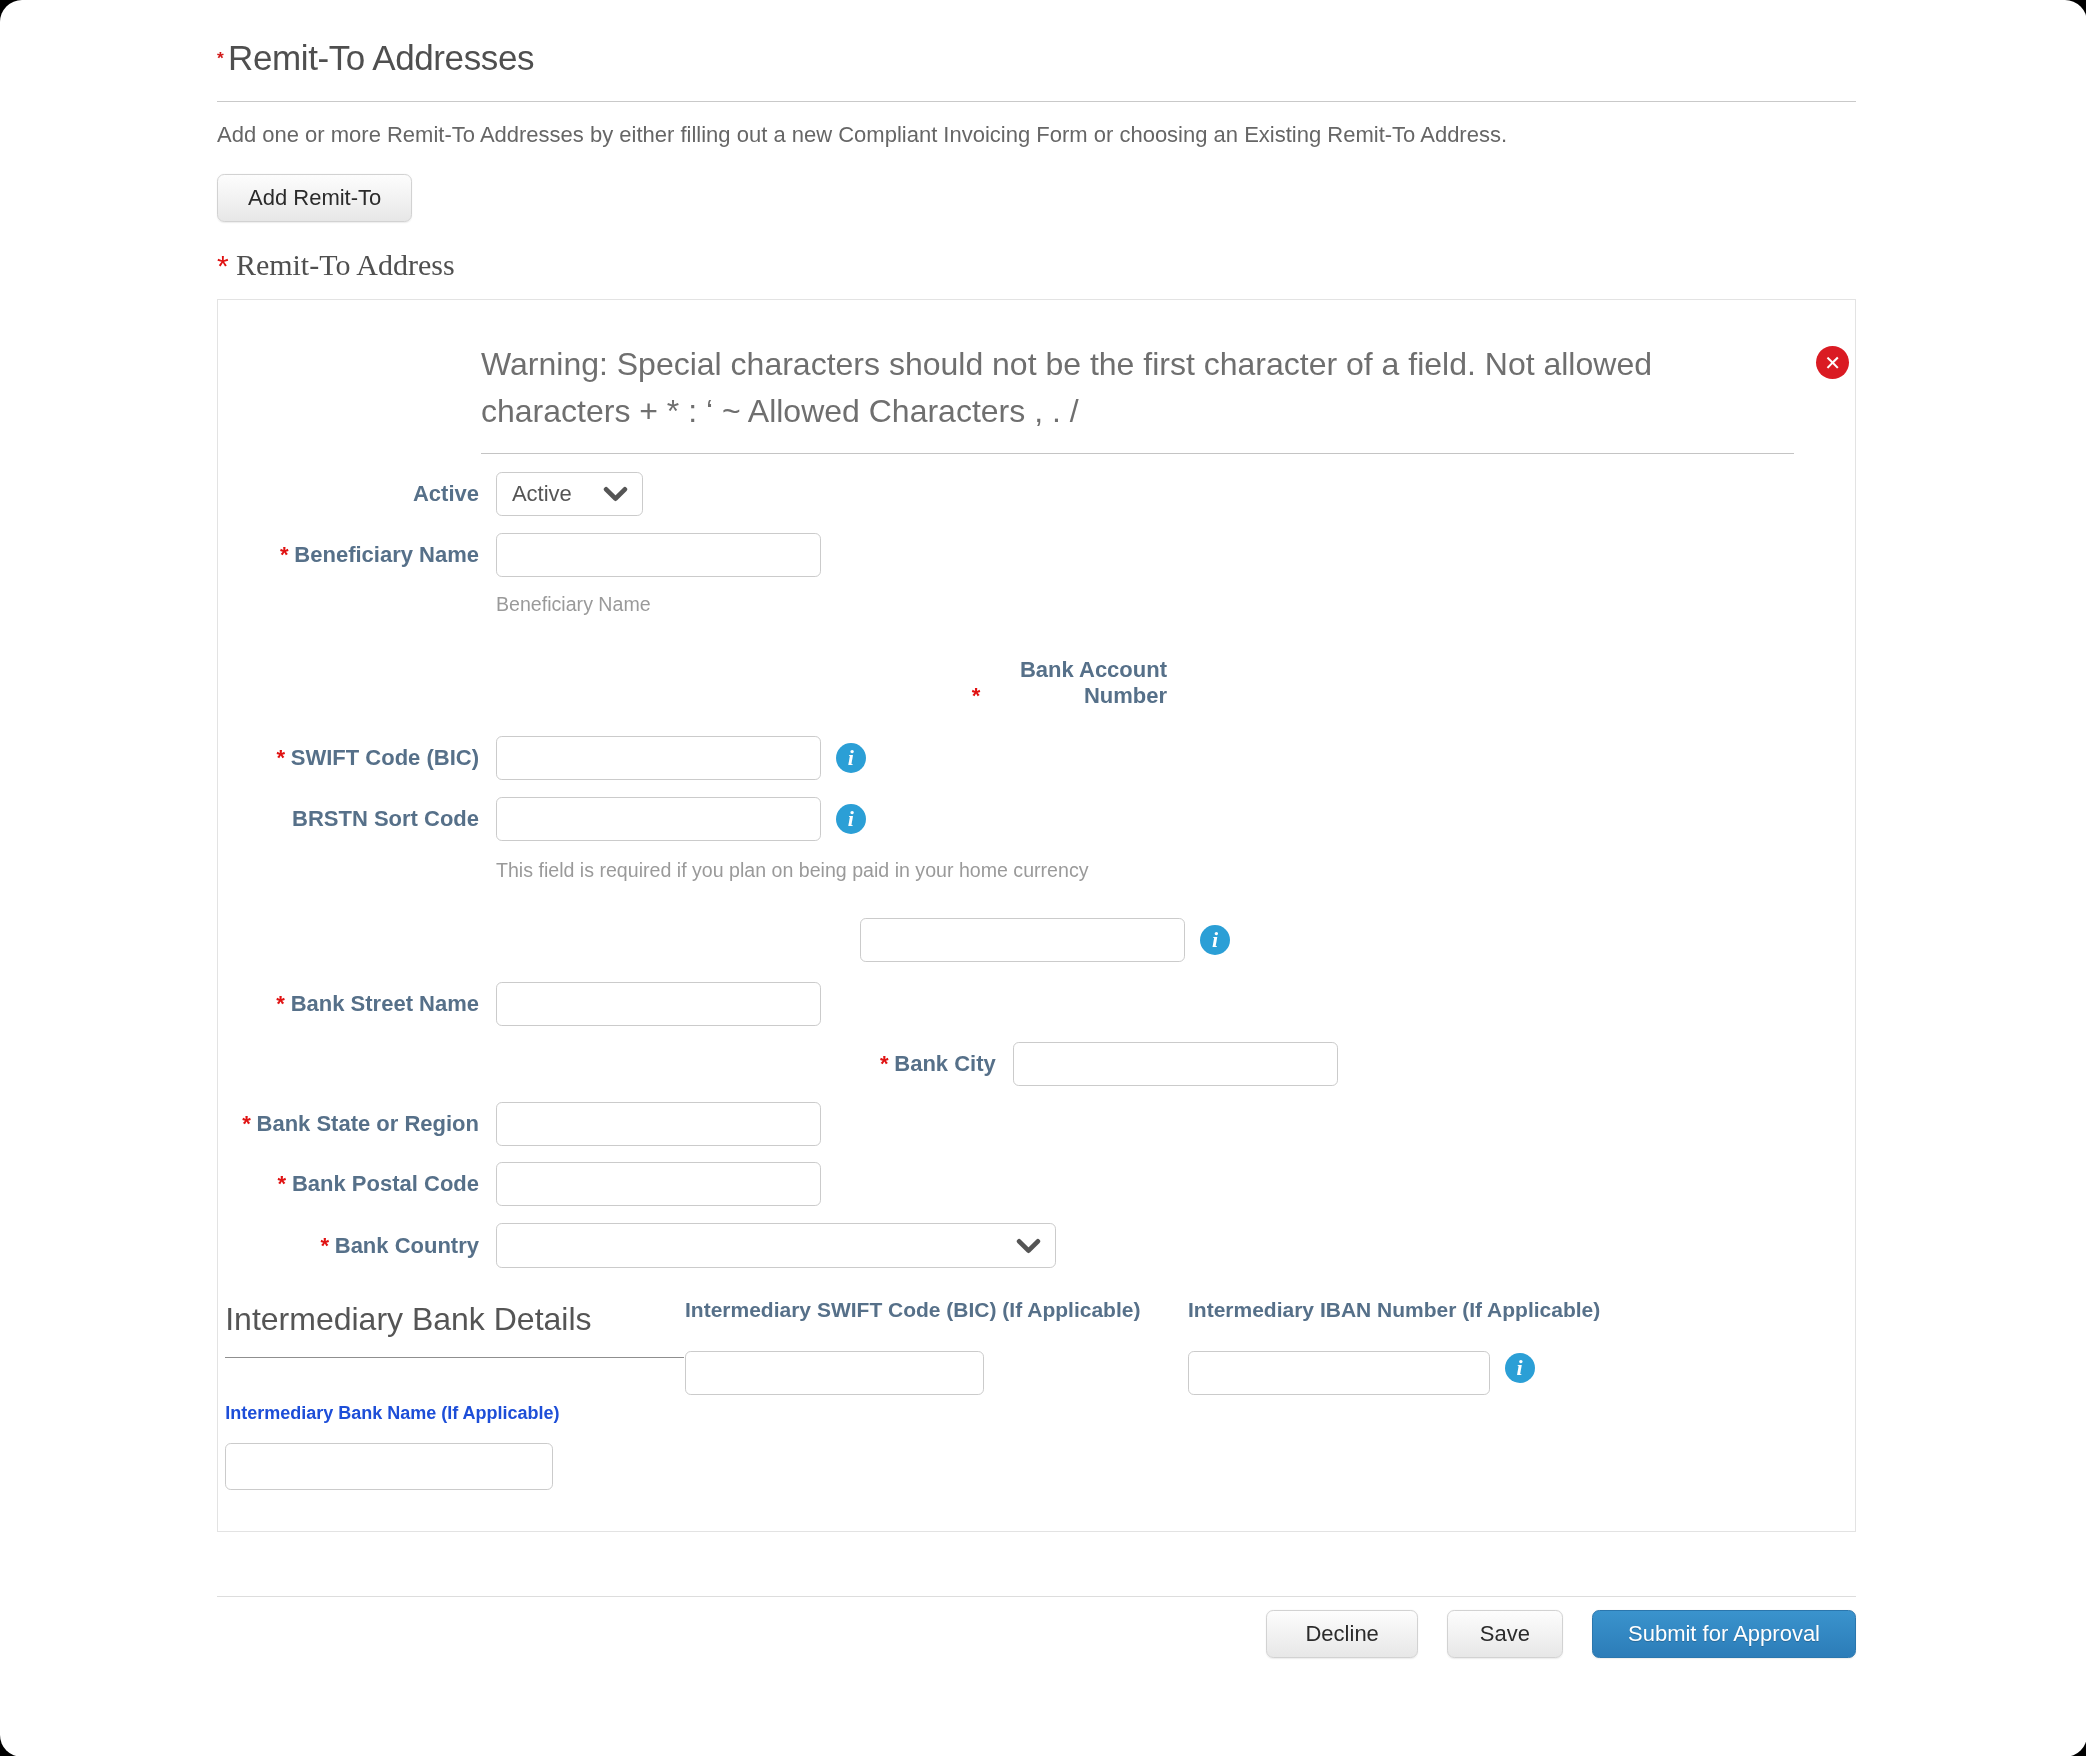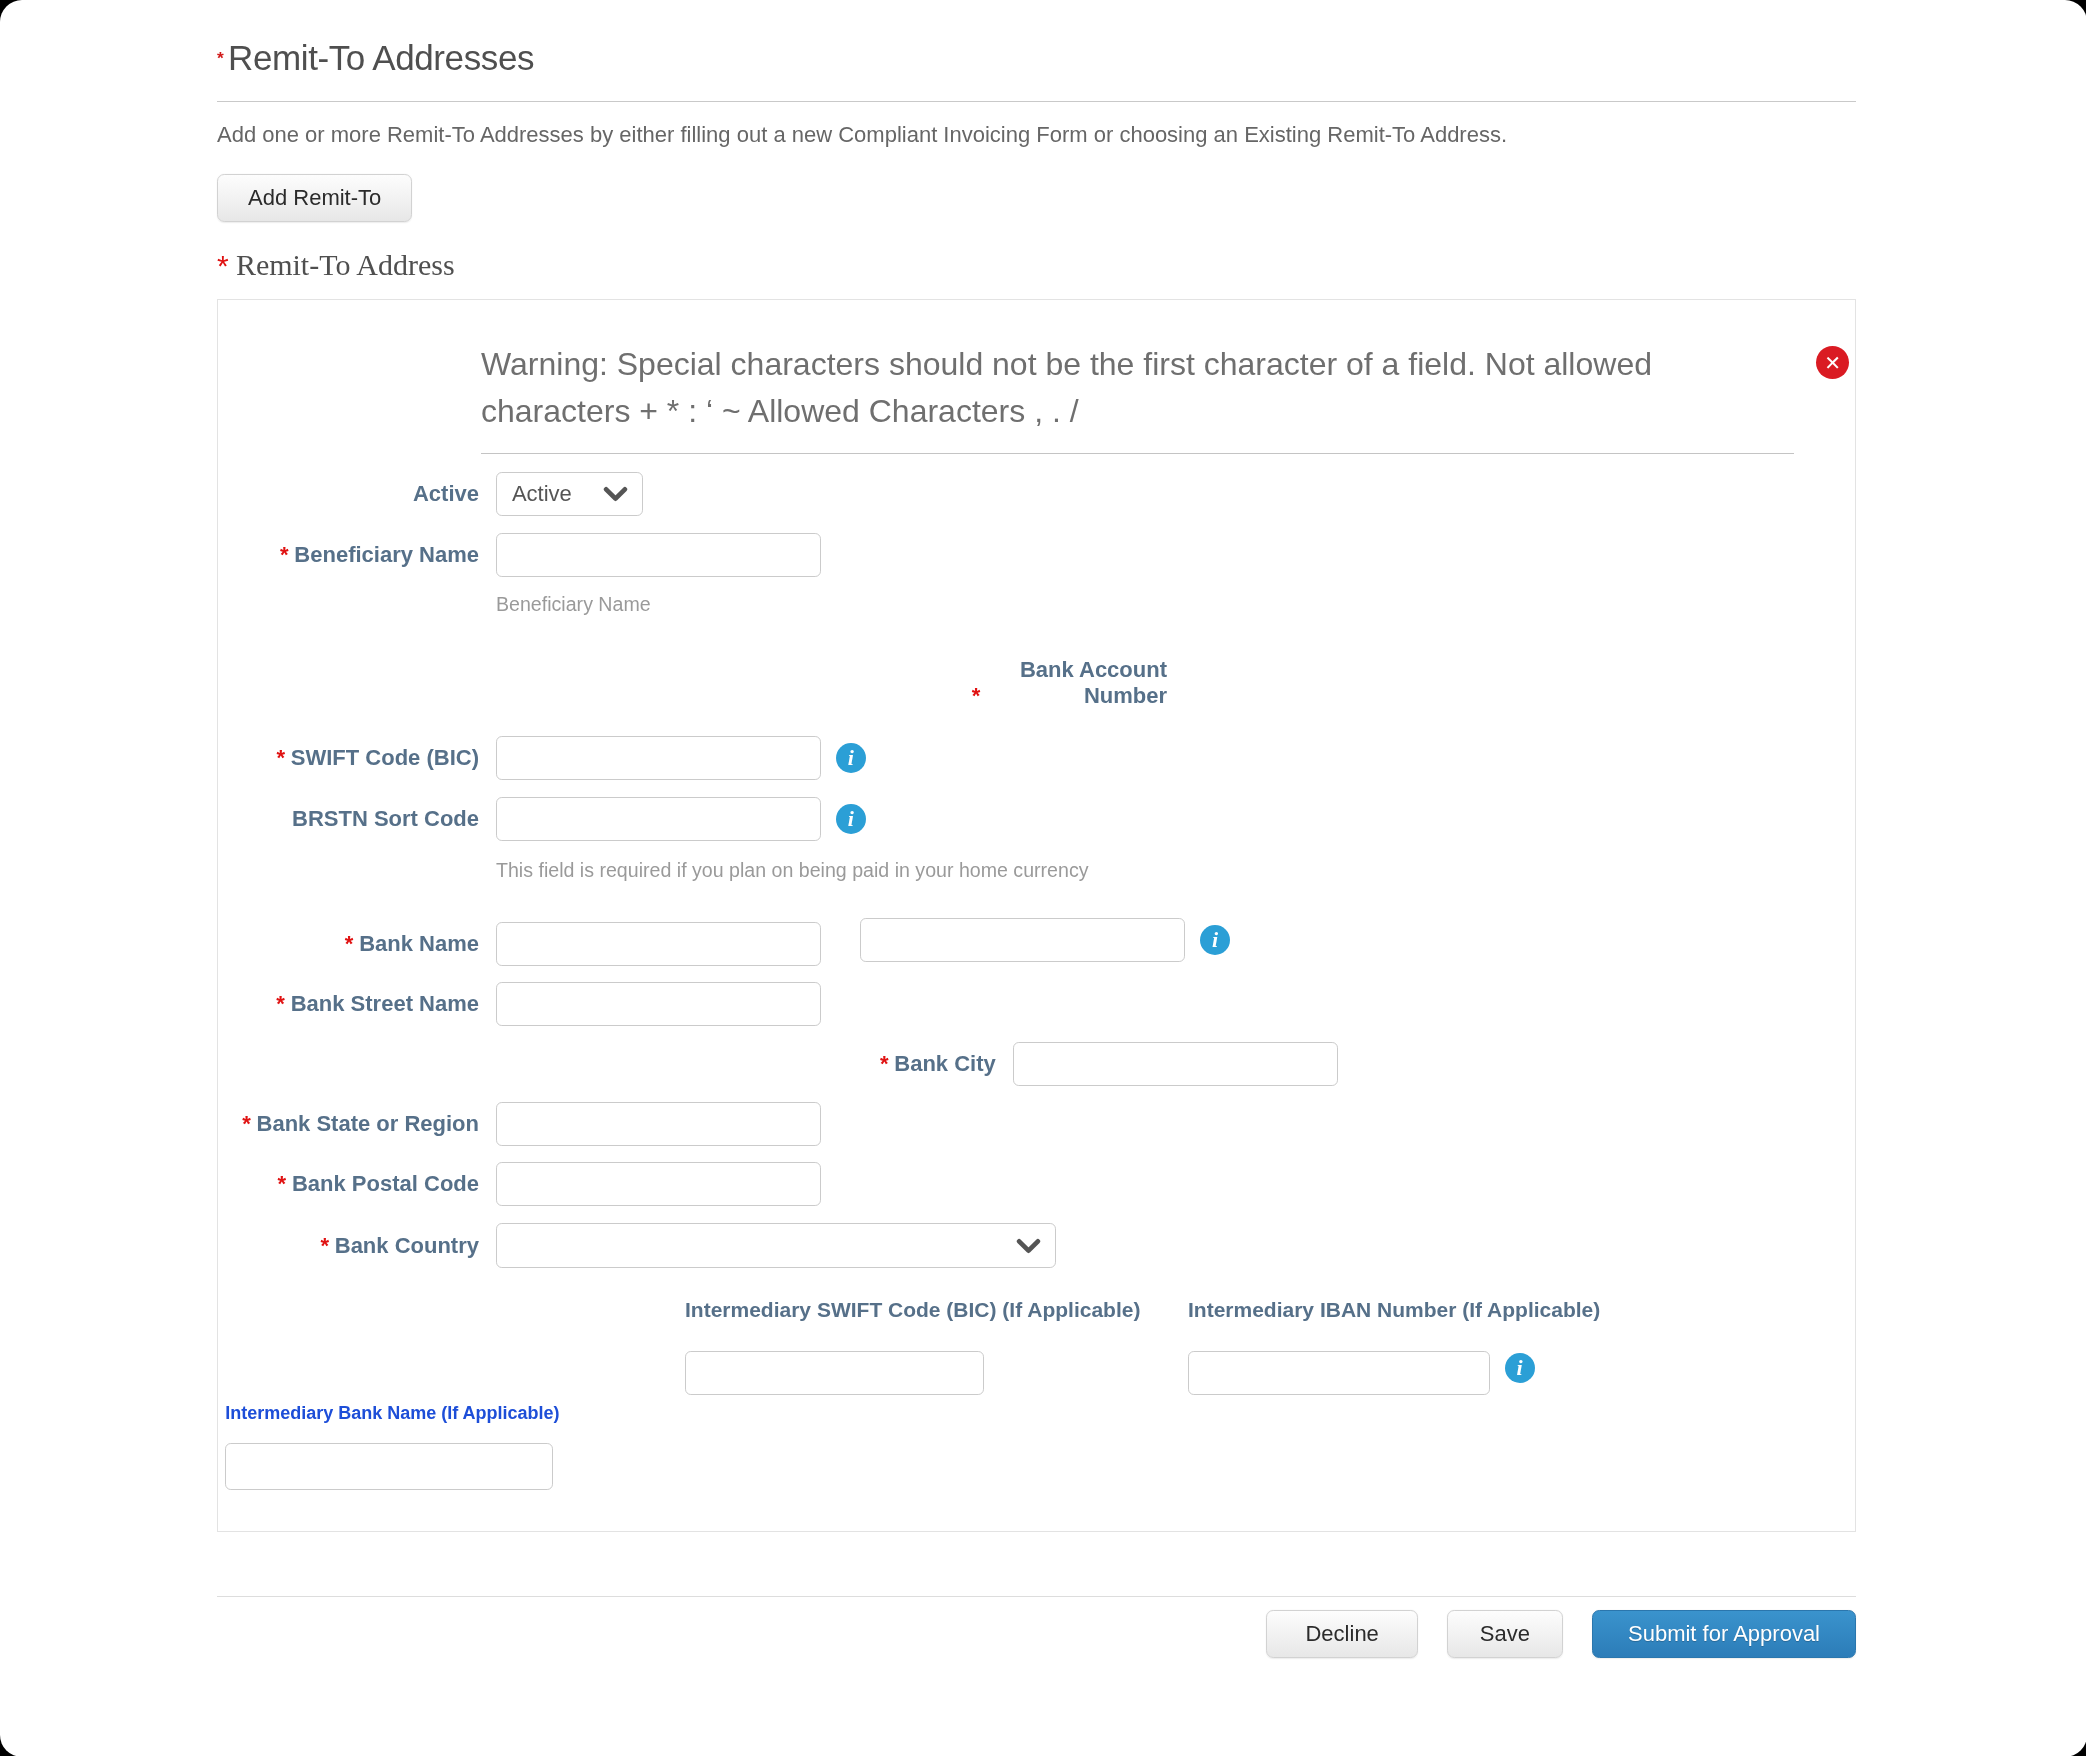--- a/index.html
+++ b/index.html
@@ -164,26 +164,20 @@
       <div class="flabel"><span>BRSTN Sort Code</span></div>
       <div class="fctrl">
         <input class="tinput" type="text" style="">
         <div class="info">
             <span>i</span>
           </div>
       </div>
     </div>
     <div class="helper" style="left:278px;top:559px;">This field is required if you plan on being paid in your home currency</div>
 
-    <div class="row" style="top:622px;">
-      <div class="flabel"><span class="req">*</span><span>Bank Name</span></div>
-      <div class="fctrl">
-          <input class="tinput" type="text" style="">
-        </div>
-    </div>
 
     <div class="row" style="top:682px;">
       <div class="flabel"><span class="req">*</span><span>Bank Street Name</span></div>
       <div class="fctrl">
           <input class="tinput" type="text" style="">
         </div>
     </div>
 
     <div class="row" style="top:742px;justify-content:center;">
       <div class="flabel"><span class="req">*</span><span>Bank City</span></div>
@@ -211,20 +205,21 @@
       <div class="fctrl">
         <div class="selectbox" style="width:529px;height:43px;">
           <span></span>
           <svg class="chev" width="25" height="16" viewBox="0 0 16 10">
               <path d="M2 2 L8 8 L14 2" stroke="#555" stroke-width="3" fill="none" stroke-linecap="round" stroke-linejoin="round"></path>
             </svg>
         </div>
       </div>
     </div>
 
+    <div class="int-heading">Intermediary Bank Details</div>
 
     <div class="int-col" style="left:467px;">
       <span class="ilabel">Intermediary SWIFT Code (BIC) (If Applicable)</span>
       <div class="ictrl">
         <input class="tinput" style="width: 271px;" type="text">
       </div>
     </div>
 
     <div class="int-col" style="left:970px;">
       <span class="ilabel">Intermediary IBAN Number (If Applicable)</span>

